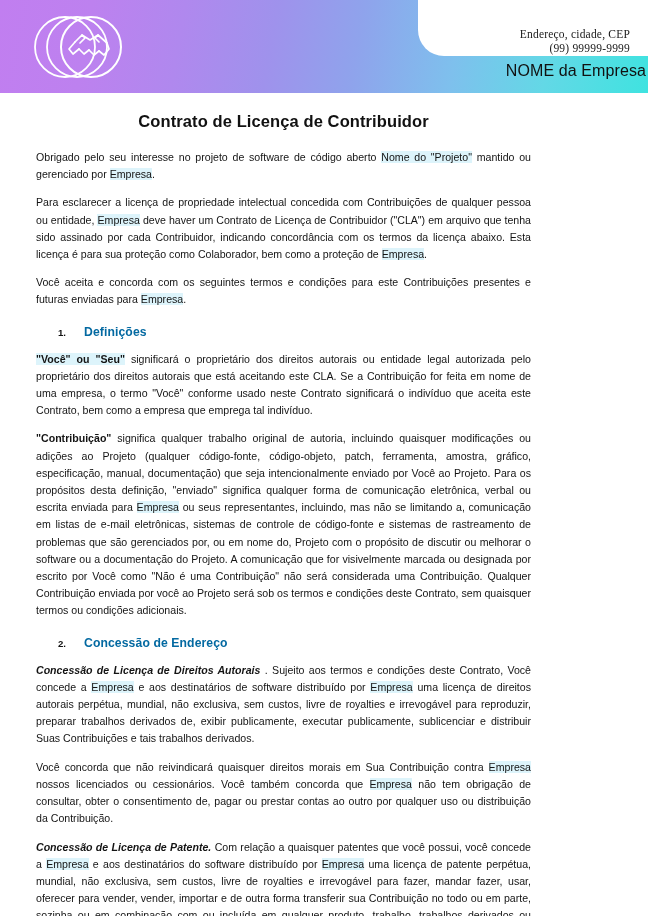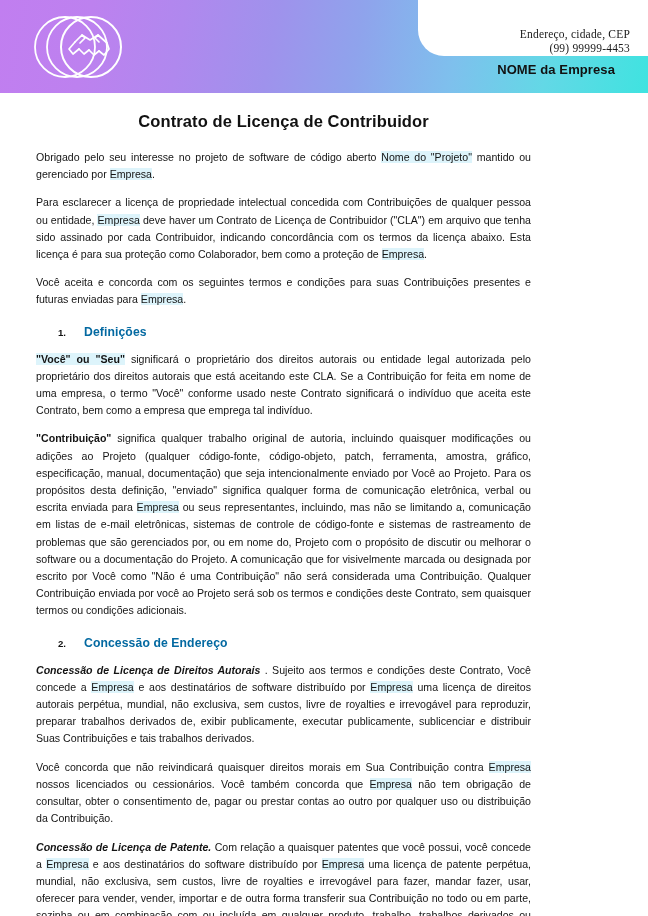--- a/index.html
+++ b/index.html
@@ -62,24 +62,24 @@
     color: #1a1a1a;
     letter-spacing: 0.2px;
   }
   .header-contact .line2 {
     font-size: 11.5px;
   }
 
   .header-company {
     position: absolute;
     top: 62px;
-    right: 33px;
+    right: 2px;
     text-align: right;
-    font-size: 13px;
-    font-weight: bold;
+    font-size: 16px;
+    font-weight: normal;
     color: #111111;
     letter-spacing: 0.1px;
   }
 
   .logo {
     position: absolute;
     left: 25px;
     top: 7px;
     width: 120px;
     height: 80px;
@@ -166,37 +166,37 @@
           <path d="M57 28 L60 31 L55 36"></path>
           <path d="M73 28 L70 31 L74 35"></path>
         </g>
       </svg>
     </div>
 
     <div class="header-notch"></div>
 
     <div class="header-contact">
       <div>Endereço, cidade, CEP</div>
-      <div class="line2">(99) 99999-4453</div>
+      <div class="line2">(99) 99999-9999</div>
     </div>
 
     <div class="header-company">NOME da Empresa</div>
   </div>
 
   <div class="content">
 
     <div class="doc-title">Contrato de Licença de Contribuidor</div>
 
     <div class="body-wrap">
 
       <p class="para first"><span>Obrigado pelo seu interesse no projeto de software de código aberto </span><span class="hl">Nome do "Projeto"</span><span> mantido ou gerenciado por </span><span class="hl">Empresa</span><span>.</span></p>
 
       <p class="para"><span>Para esclarecer a licença de propriedade intelectual concedida com Contribuições de qualquer pessoa ou entidade, </span><span class="hl">Empresa</span><span> deve haver um Contrato de Licença de Contribuidor ("CLA") em arquivo que tenha sido assinado por cada Contribuidor, indicando concordância com os termos da licença abaixo. Esta licença é para sua proteção como Colaborador, bem como a proteção de </span><span class="hl">Empresa</span><span>.</span></p>
 
-      <p class="para"><span>Você aceita e concorda com os seguintes termos e condições para suas Contribuições presentes e futuras enviadas para </span><span class="hl">Empresa</span><span>.</span></p>
+      <p class="para"><span>Você aceita e concorda com os seguintes termos e condições para este Contribuições presentes e futuras enviadas para </span><span class="hl">Empresa</span><span>.</span></p>
 
       <div class="section-head">
         <span class="section-num">1.</span>
         <span class="section-label">Definições</span>
       </div>
 
       <p class="para"><span class="b hl">"Você" ou "Seu"</span><span> significará o proprietário dos direitos autorais ou entidade legal autorizada pelo proprietário dos direitos autorais que está aceitando este CLA. Se a Contribuição for feita em nome de uma empresa, o termo "Você" conforme usado neste Contrato significará o indivíduo que aceita este Contrato, bem como a empresa que emprega tal indivíduo.</span></p>
 
       <p class="para"><span class="b">"Contribuição"</span><span> significa qualquer trabalho original de autoria, incluindo quaisquer modificações ou adições ao Projeto (qualquer código-fonte, código-objeto, patch, ferramenta, amostra, gráfico, especificação, manual, documentação) que seja intencionalmente enviado por Você ao Projeto. Para os propósitos desta definição, "enviado" significa qualquer forma de comunicação eletrônica, verbal ou escrita enviada para </span><span class="hl">Empresa</span><span> ou seus representantes, incluindo, mas não se limitando a, comunicação em listas de e-mail eletrônicas, sistemas de controle de código-fonte e sistemas de rastreamento de problemas que são gerenciados por, ou em nome do, Projeto com o propósito de discutir ou melhorar o software ou a documentação do Projeto. A comunicação que for visivelmente marcada ou designada por escrito por Você como "Não é uma Contribuição" não será considerada uma Contribuição. Qualquer Contribuição enviada por você ao Projeto será sob os termos e condições deste Contrato, sem quaisquer termos ou condições adicionais.</span></p>
 

